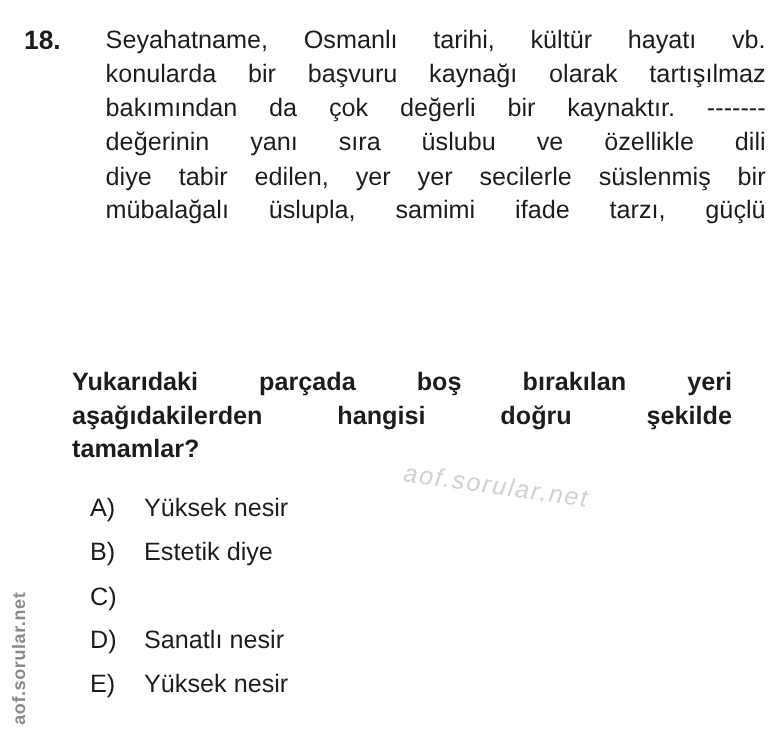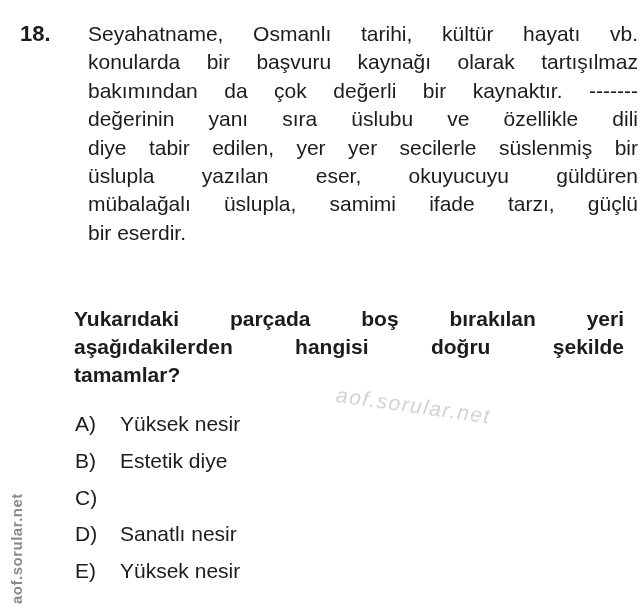--- a/index.html
+++ b/index.html
@@ -38,21 +38,21 @@
   .passage .jline {
     line-height: 28.4px;
     text-align: justify;
     text-align-last: justify;
   }
   .passage .jline.last {
     text-align-last: left;
   }
   .stem {
     position: absolute;
-    left: 74px;
+    left: 60px;
     top: 305px;
     width: 550px;
     font-size: 21px;
     font-weight: bold;
   }
   .stem .jline {
     line-height: 28px;
     text-align: justify;
     text-align-last: justify;
   }
@@ -108,23 +108,21 @@
 <div class="page">
 
   <div class="qnum">18.</div>
 
   <div class="passage">
     <div class="jline">Seyahatname, Osmanlı tarihi, kültür hayatı vb.</div>
     <div class="jline">konularda bir başvuru kaynağı olarak tartışılmaz</div>
     <div class="jline">bakımından da çok değerli bir kaynaktır. -------</div>
     <div class="jline">değerinin yanı sıra üslubu ve özellikle dili</div>
     <div class="jline">diye tabir edilen, yer yer secilerle süslenmiş bir</div>
-    <div class="jline">üslupla yazılan eser, okuyucuyu güldüren</div>
     <div class="jline">mübalağalı üslupla, samimi ifade tarzı, güçlü</div>
-    <div class="jline last">bir eserdir.</div>
   </div>
 
   <div class="stem">
     <div class="jline">Yukarıdaki parçada boş bırakılan yeri</div>
     <div class="jline">aşağıdakilerden hangisi doğru şekilde</div>
     <div class="jline last">tamamlar?</div>
   </div>
 
   <div class="wm-center">aof.sorular.net</div>
 

